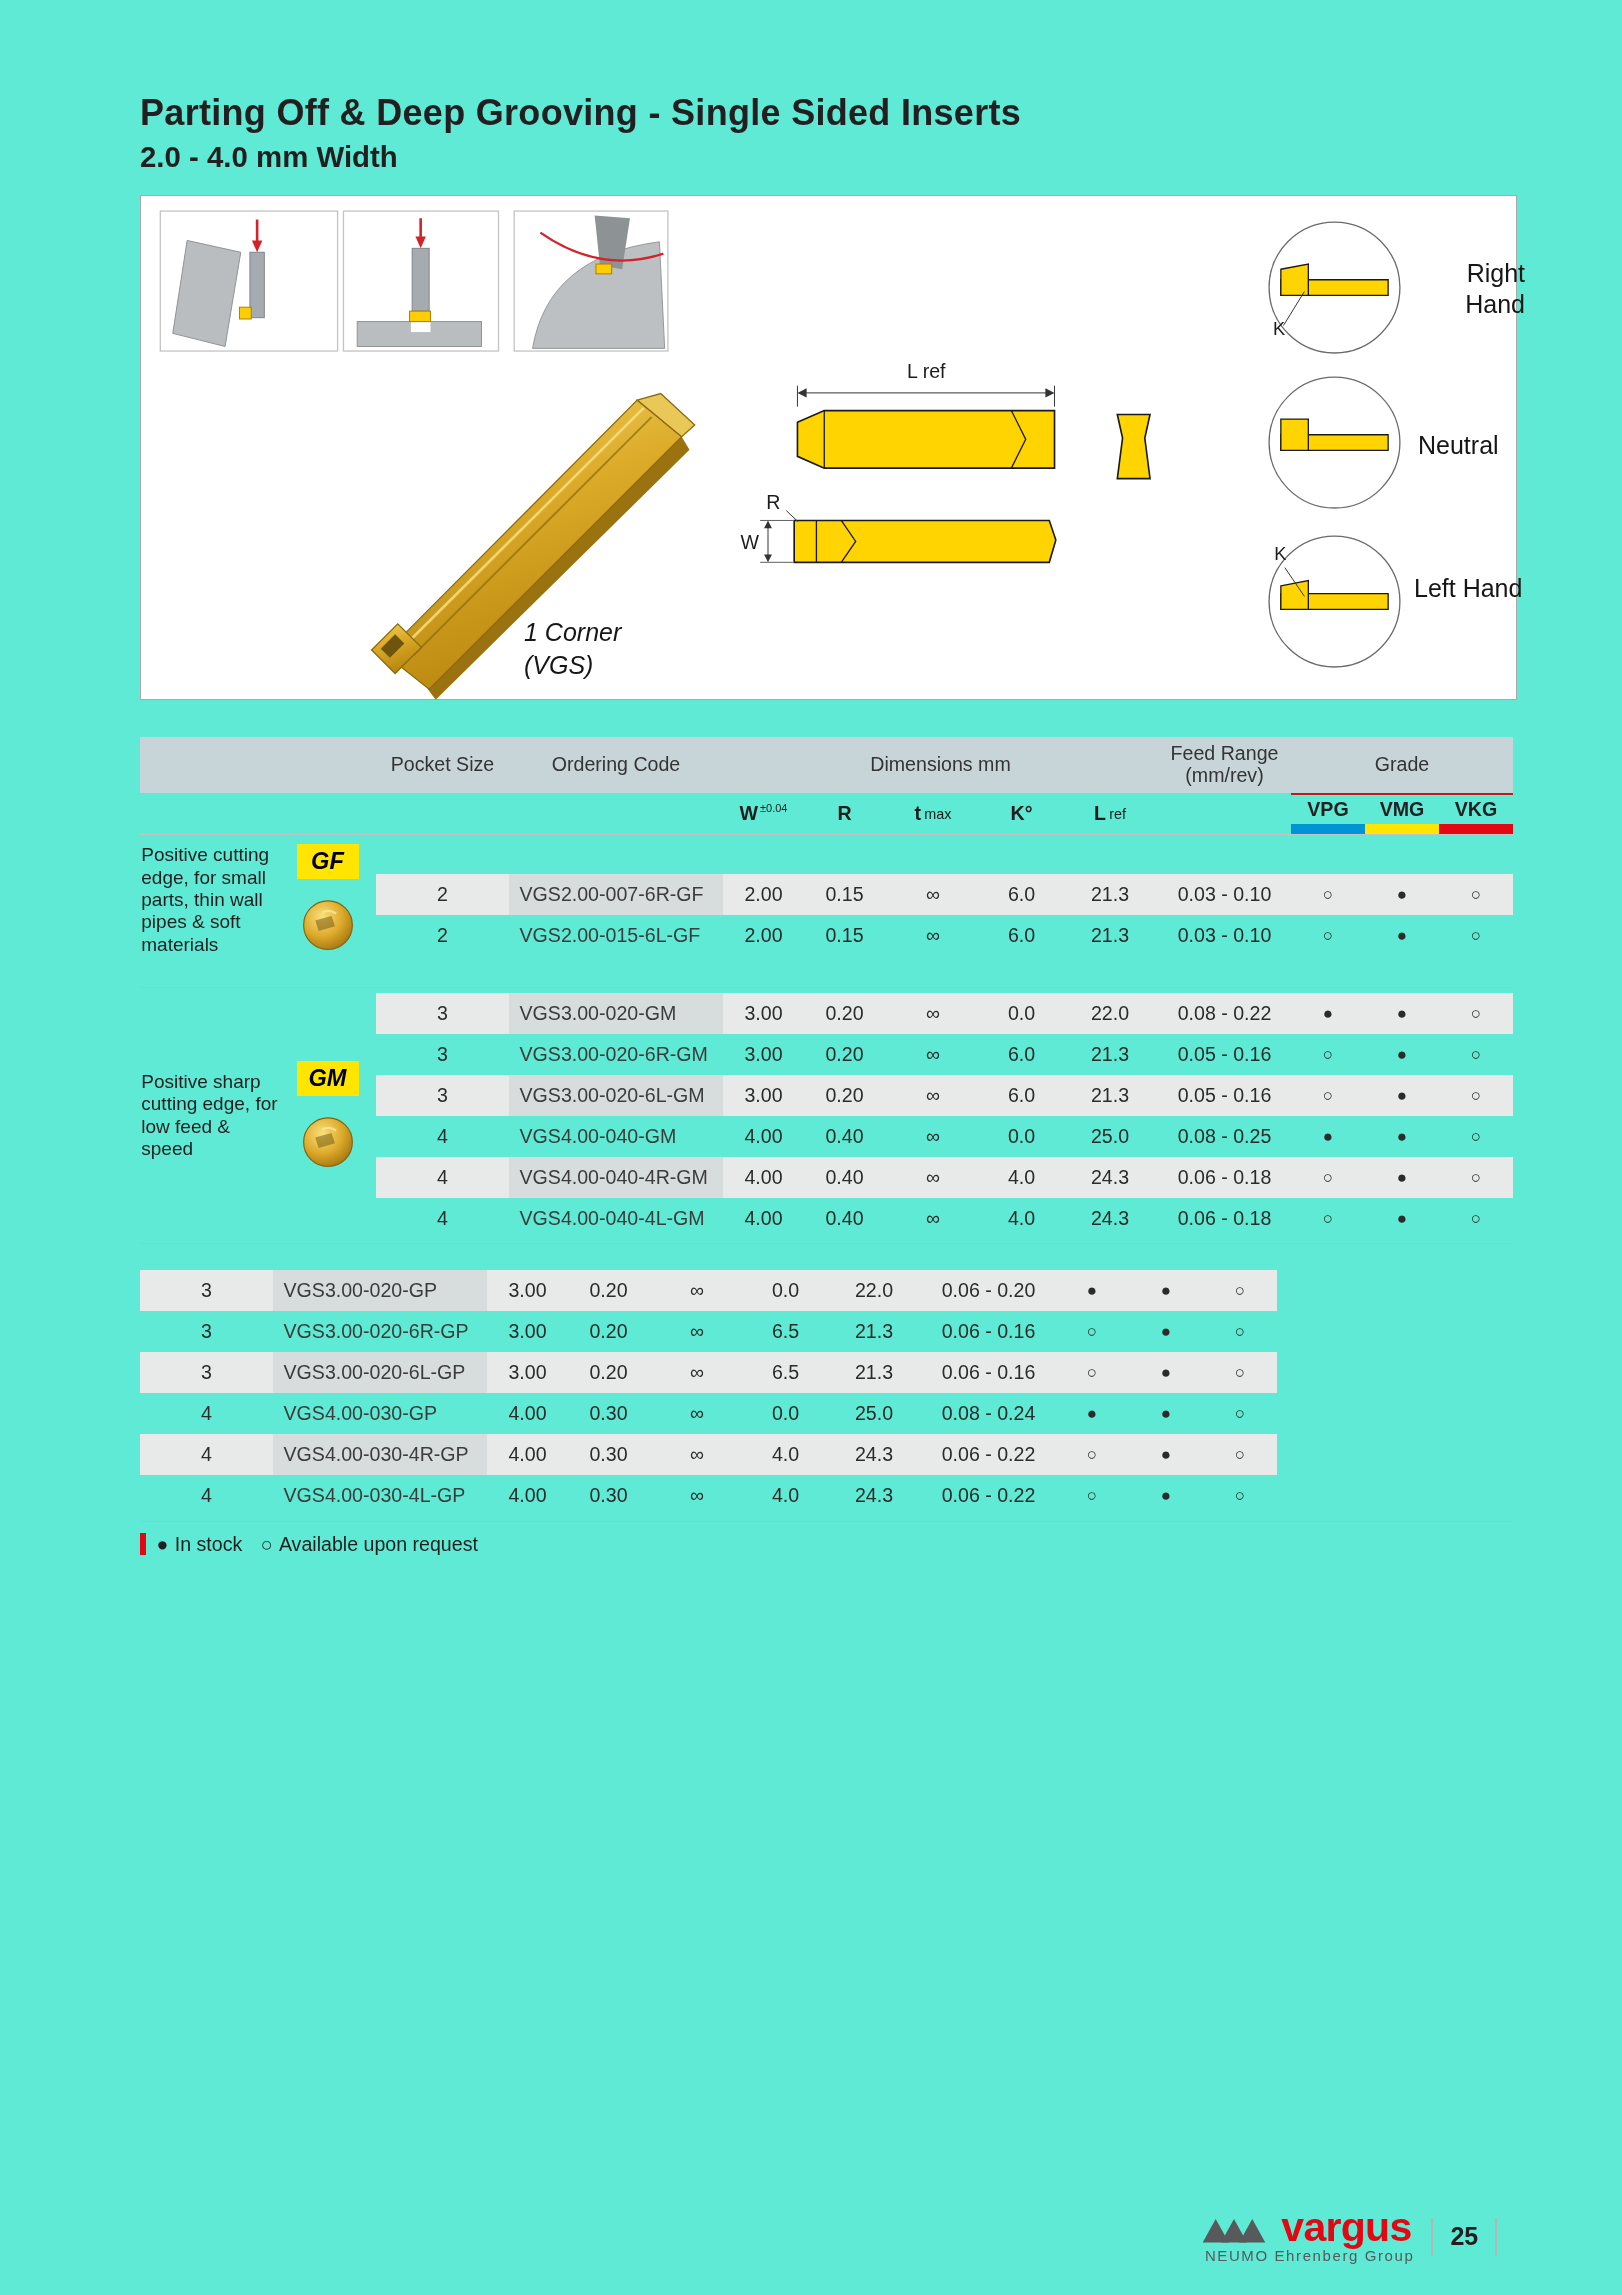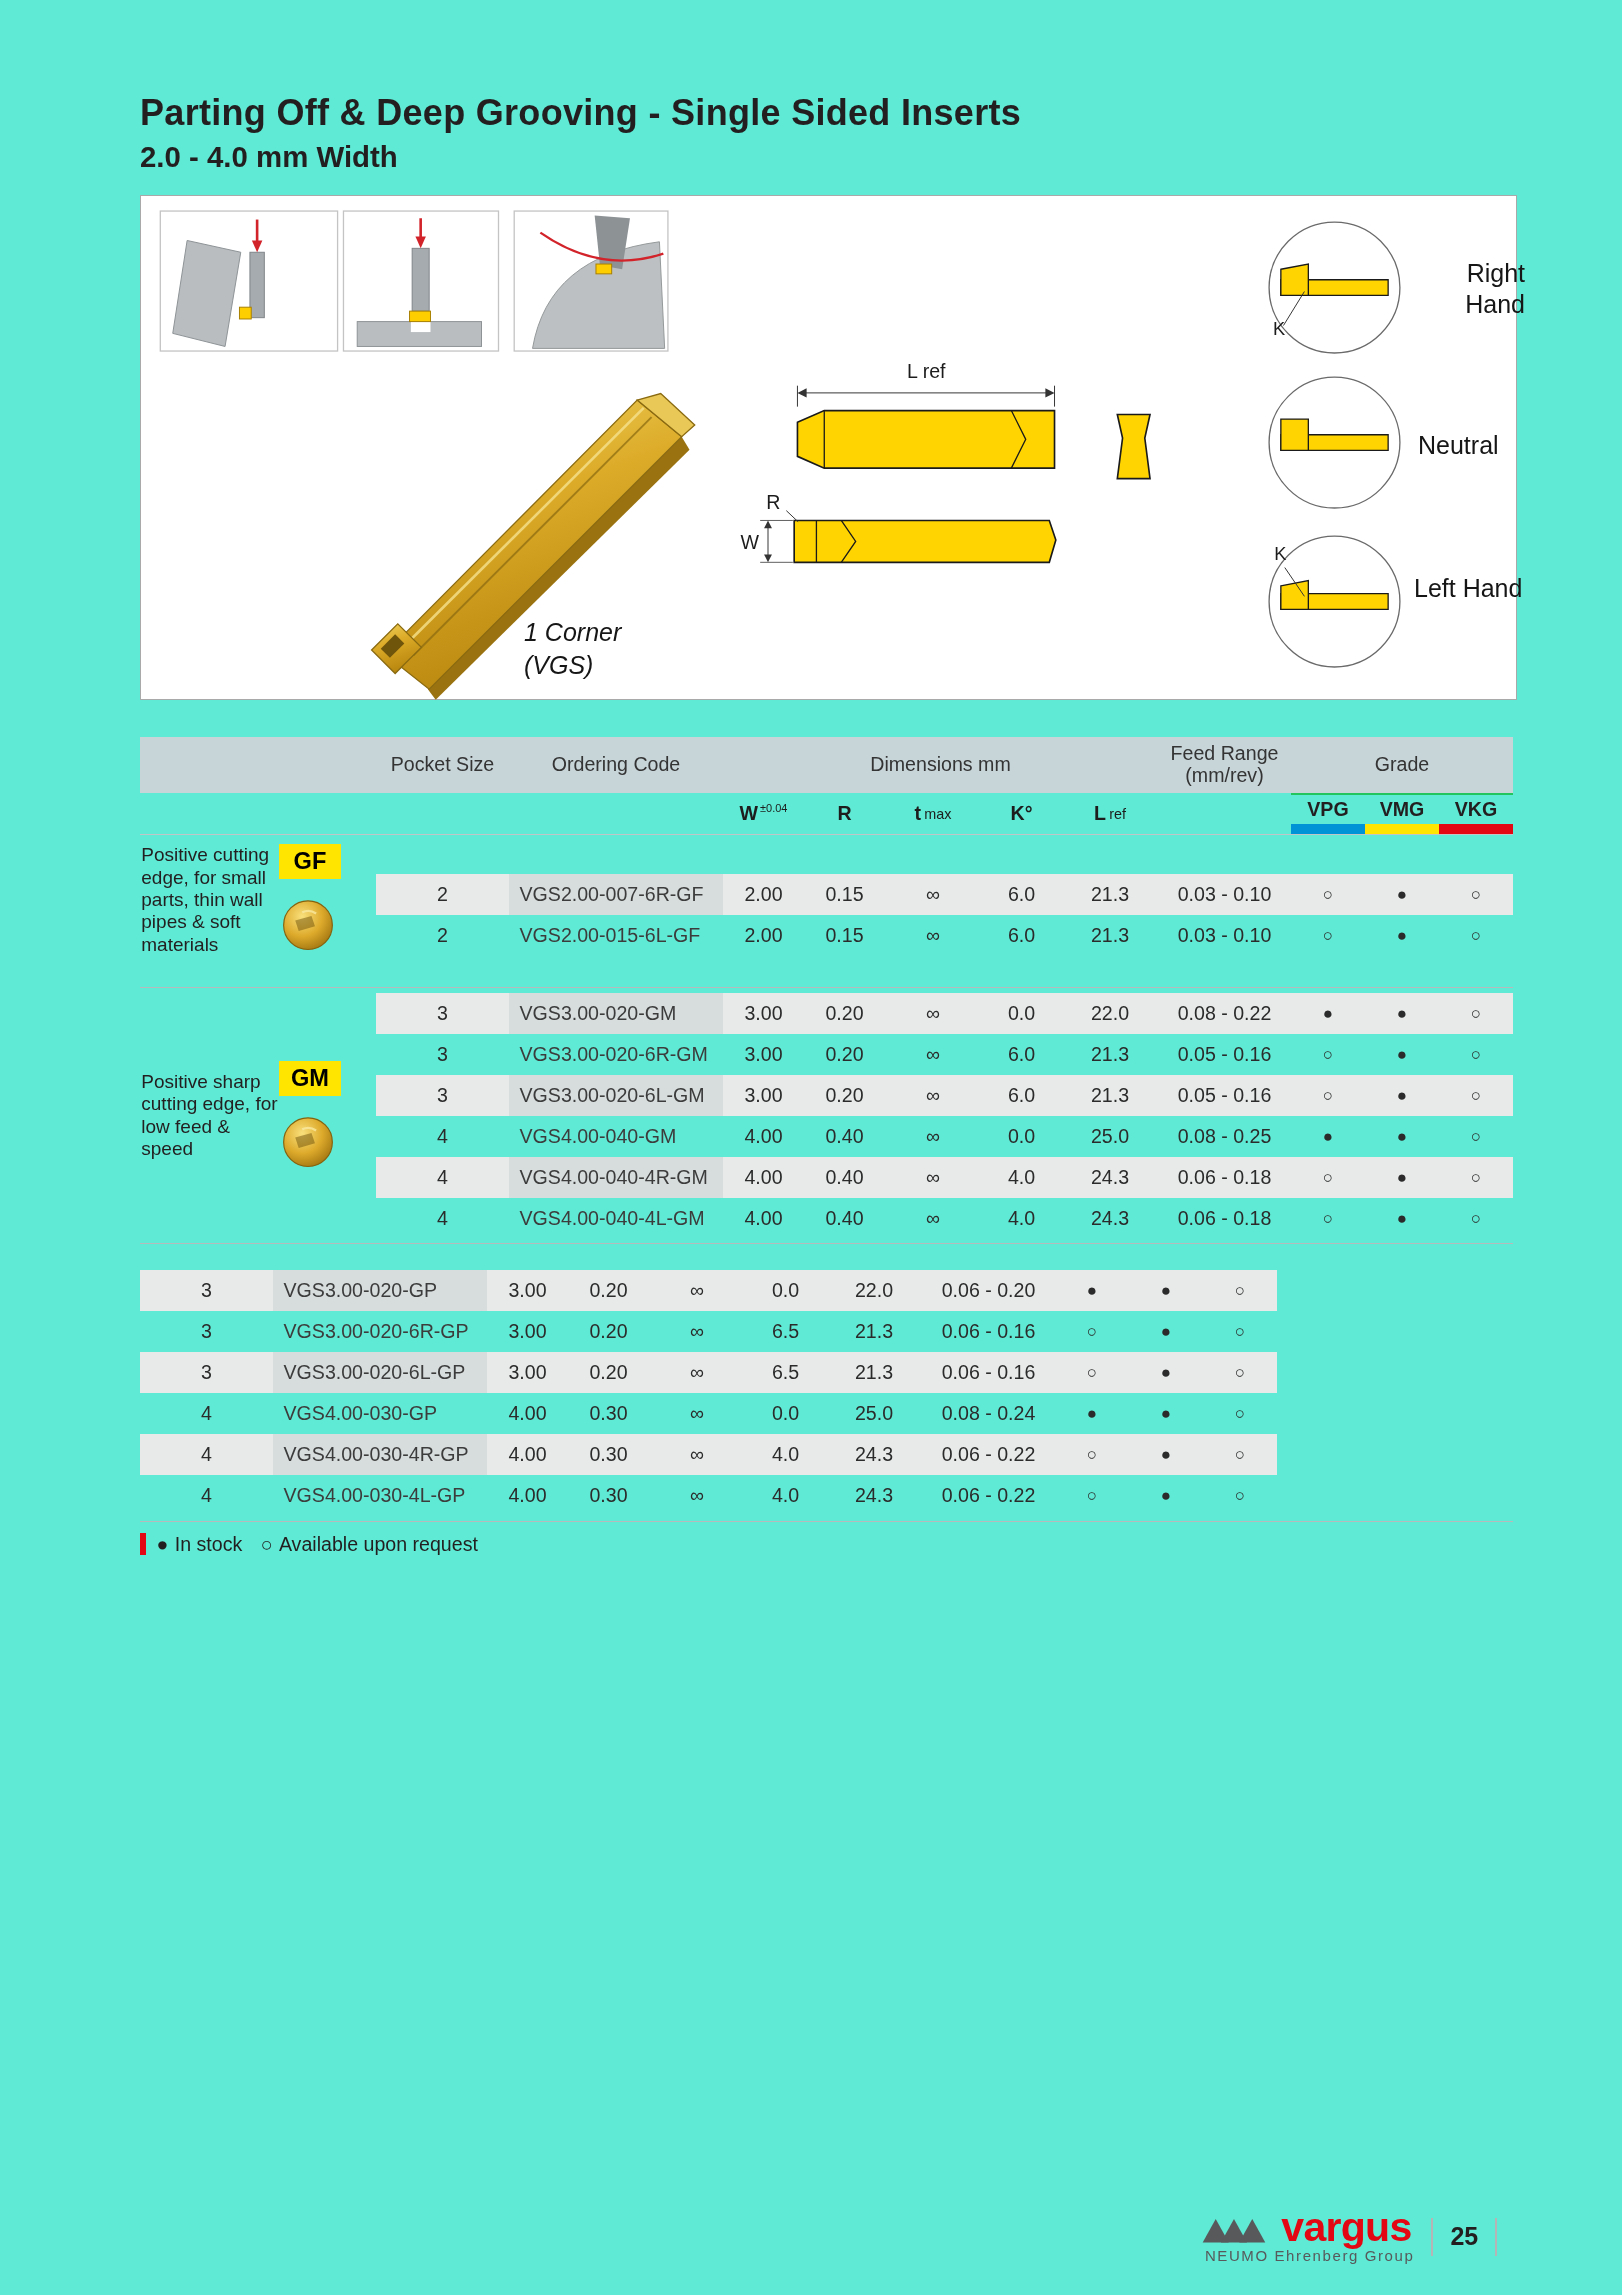--- a/index.html
+++ b/index.html
@@ -20,32 +20,32 @@
 
   
   .tbl { position:absolute; left:140px; top:737px; width:1373px; }
   .thead { display:flex; align-items:center; height:56px; background:#c7d4d8; }
   .hc { display:flex; flex-direction:column; align-items:center; justify-content:center; height:100%;
         font-size:19.6px; color:#343434; line-height:1.12; text-align:center; }
   .subhead { display:flex; align-items:stretch; height:42px; border-bottom:1.3px solid #c2c5c6; }
   .sc { display:flex; align-items:center; justify-content:center; font-size:19.6px; color:#1d1d1d; }
   .sup { font-size:11px; position:relative; top:-5.9px; margin-left:2px; }
   .small { font-size:14.4px; margin-left:3.3px; }
-  .gradecell { position:relative; border-top:2px solid #22c55e; display:flex; align-items:center; justify-content:center; }
+  .gradecell { position:relative; border-top:2px solid #b91c1c; display:flex; align-items:center; justify-content:center; }
   .glabel { font-weight:bold; font-size:19.6px; margin-bottom:10.5px; }
   .gbar { position:absolute; left:0; right:0; bottom:0; height:9.8px; }
 
   .cw-left{width:236px}.cw-pocket{width:133px}.cw-code{width:214px}.cw-dims{width:435px}
   .cw-w{width:81px}.cw-r{width:81px}.cw-t{width:96px}.cw-k{width:81px}.cw-l{width:96px}
   .cw-feed{width:133px}.cw-dot{width:74px}.cw-grade{width:222px}
 
   .group { display:flex; border-bottom:1.3px solid #b7babb; }
   .gleft { width:236px; display:flex; }
   .desc  { width:139px; font-size:19px; line-height:1.18; color:#231f20; padding-left:1.3px; }
-  .bcol  { width:97px; display:flex; flex-direction:column; align-items:flex-start; row-gap:16px; }
+  .bcol  { width:97px; display:flex; flex-direction:column; align-items:center; row-gap:16px;font-style:italic; }
   .badge { min-width:62px; height:35px; padding:0 6.5px; display:flex; align-items:center; justify-content:center;
            font-size:23.6px; font-weight:bold; }
   .insert-icon { width:58px; height:58px; }
   .gf { min-height:153px; }
   .gf .gleft { padding-top:9.2px; }
   .gf .rows  { padding-top:39px; }
   .gm .gleft, .gp .gleft { align-items:center; }
   .gm .rows { padding:5.2px 0 3.9px; }
   .gp .rows { padding:26px 0 5.2px; }
 

